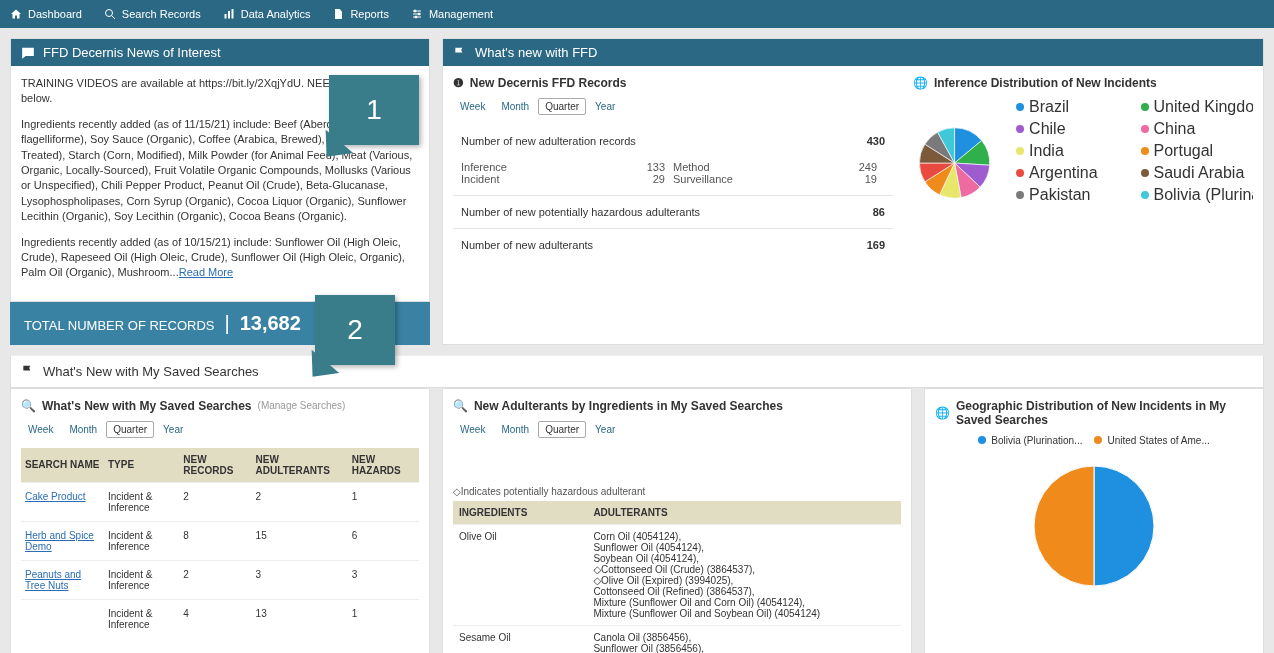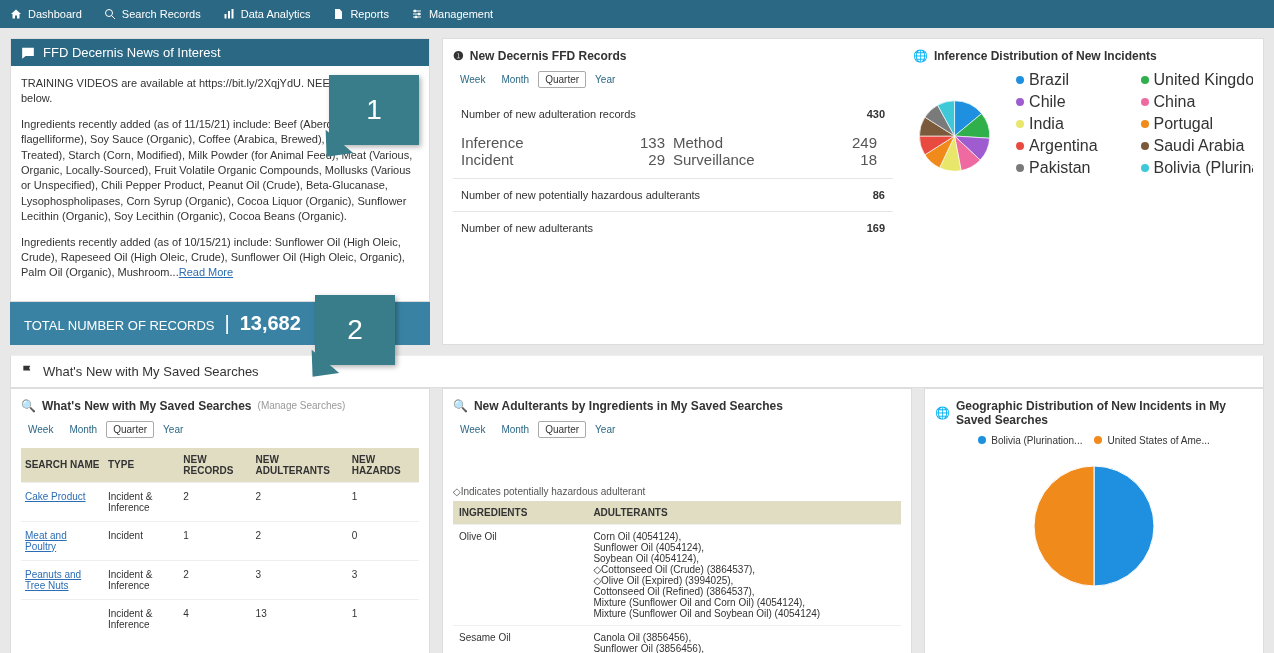--- a/index.html
+++ b/index.html
@@ -16,21 +16,21 @@
 .totals-bar { background: #3a82a3; color: #fff; padding: 10px 14px; font-size: 13px; display: flex; align-items: baseline; gap: 10px; }
 .totals-bar .num { font-size: 20px; font-weight: bold; }
 .totals-bar .sep { font-size: 20px; }
 .section-title { background: #fff; border-top: 1px solid #eee; padding: 8px 10px; font-size: 13px; display:flex; align-items:center; gap:8px;}
 .subhead { font-size: 12px; font-weight: bold; display: flex; align-items: center; gap: 6px; margin-bottom: 8px; }
 .rangetabs { display: flex; gap: 2px; font-size: 10px; margin: 4px 0 10px 0; }
 .rangetabs span { padding: 2px 6px; border: 1px solid transparent; border-radius: 2px; color: #2b6884; cursor: pointer; }
 .rangetabs span.active { border-color: #aaa; color: #333; }
 .stat-row { display: flex; justify-content: space-between; padding: 10px 8px; border-top: 1px solid #e5e5e5; }
 .stat-row.first { border-top: none; }
-.sub-stats { display: grid; grid-template-columns: 1fr 60px 1fr 60px; font-size: 15px; color: #555; padding: 4px 8px 10px 8px; }
+.sub-stats { display: grid; grid-template-columns: 1fr 60px 1fr 60px; font-size: 11px; color: #555; padding: 4px 8px 10px 8px; }
 .sub-stats .val { text-align: right; padding-right: 8px; }
 .legend { display: grid; grid-template-columns: repeat(2, 1fr); gap: 4px 12px; font-size: 16px; }
 .legend-item { display: flex; align-items: center; gap: 5px; white-space: nowrap; overflow: hidden; text-overflow: ellipsis; }
 .dot { width: 8px; height: 8px; border-radius: 50%; flex-shrink: 0; }
 .ffdrow { display: flex; gap: 20px; }
 .ffd-left { flex: 1; }
 .ffd-right { width: 340px; }
 .pie-wrap { display:flex; gap:20px; align-items:flex-start; }
 .manage { font-size: 10px; color: #999; font-weight: normal; cursor: pointer; }
 table.data { width: 100%; border-collapse: collapse; font-size: 10px; }
@@ -126,20 +126,28 @@
     </div>
 
     <div class="totals-bar" style="margin-top:0; position:relative;">
       <span>TOTAL NUMBER OF RECORDS</span>
       <span class="sep">|</span>
       <span class="num">13,682</span>
     </div>
   </div>
 
   <div class="panel">
+    <div class="panel-header">
+      <span>
+          <svg width="14" height="14" viewBox="0 0 24 24" fill="#fff">
+            <path d="M4 2v20M4 3h12l-2 4 2 4H4"></path>
+          </svg>
+        </span>
+      <span>What's new with FFD</span>
+    </div>
     <div class="panel-body ffdrow">
       <div class="ffd-left">
         <div class="subhead">
           <span>❶</span>
           <span>New Decernis FFD Records</span>
         </div>
         <div class="rangetabs">
           <span>Week</span>
           <span>Month</span>
           <span class="active">Quarter</span>
@@ -150,21 +158,21 @@
           <strong>430</strong>
         </div>
         <div class="sub-stats">
           <span>Inference</span>
             <span class="val">133</span>
           <span>Method</span>
             <span class="val">249</span>
           <span>Incident</span>
             <span class="val">29</span>
           <span>Surveillance</span>
-            <span class="val">18</span>
+            <span class="val">19</span>
         </div>
         <div class="stat-row">
           <span>Number of new potentially hazardous adulterants</span>
           <strong>86</strong>
         </div>
         <div class="stat-row">
           <span>Number of new adulterants</span>
           <strong>169</strong>
         </div>
       </div>
@@ -276,25 +284,25 @@
           </thead>
       <tbody id="saved-body">
             <tr>
               <td><a>Cake Product</a></td>
               <td>Incident &amp; Inference</td>
               <td>2</td>
               <td>2</td>
               <td>1</td>
             </tr>
             <tr>
-              <td><a>Meat and Poultry</a></td>
-              <td>Incident</td>
-              <td>1</td>
-              <td>2</td>
-              <td>0</td>
+              <td><a>Herb and Spice Demo</a></td>
+              <td>Incident &amp; Inference</td>
+              <td>8</td>
+              <td>15</td>
+              <td>6</td>
             </tr>
             <tr>
               <td><a>Peanuts and Tree Nuts</a></td>
               <td>Incident &amp; Inference</td>
               <td>2</td>
               <td>3</td>
               <td>3</td>
             </tr>
             <tr>
               <td><a></a></td>

